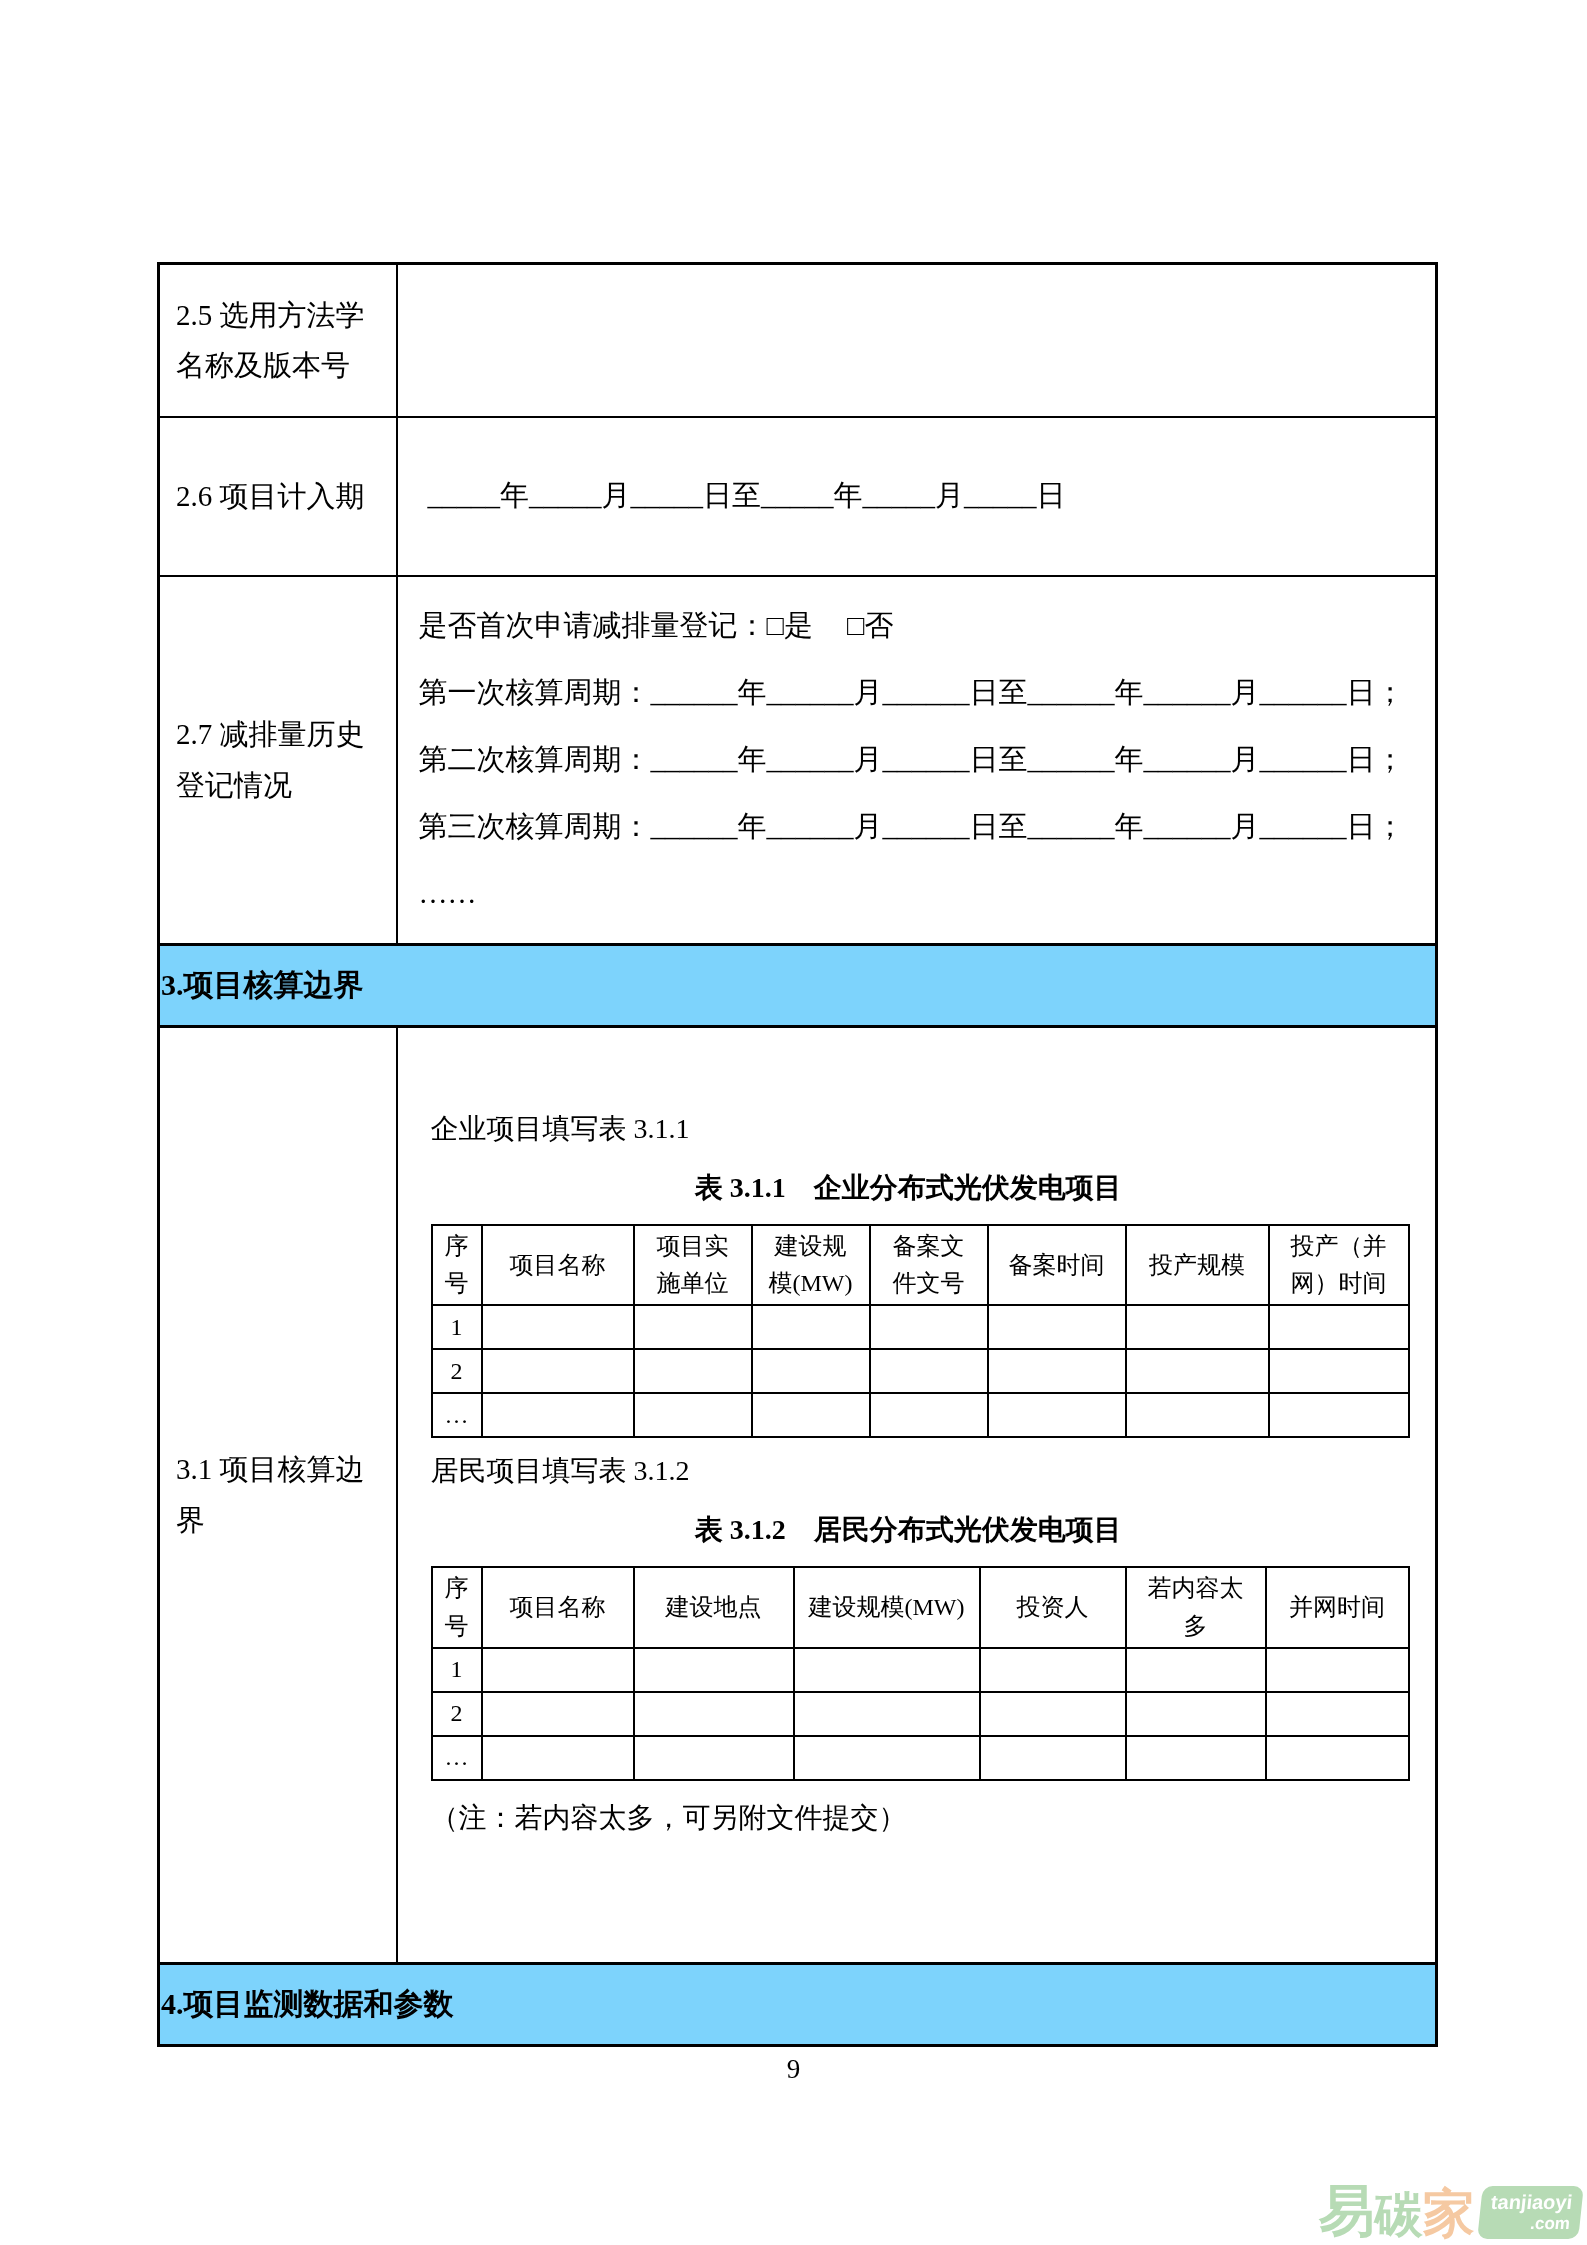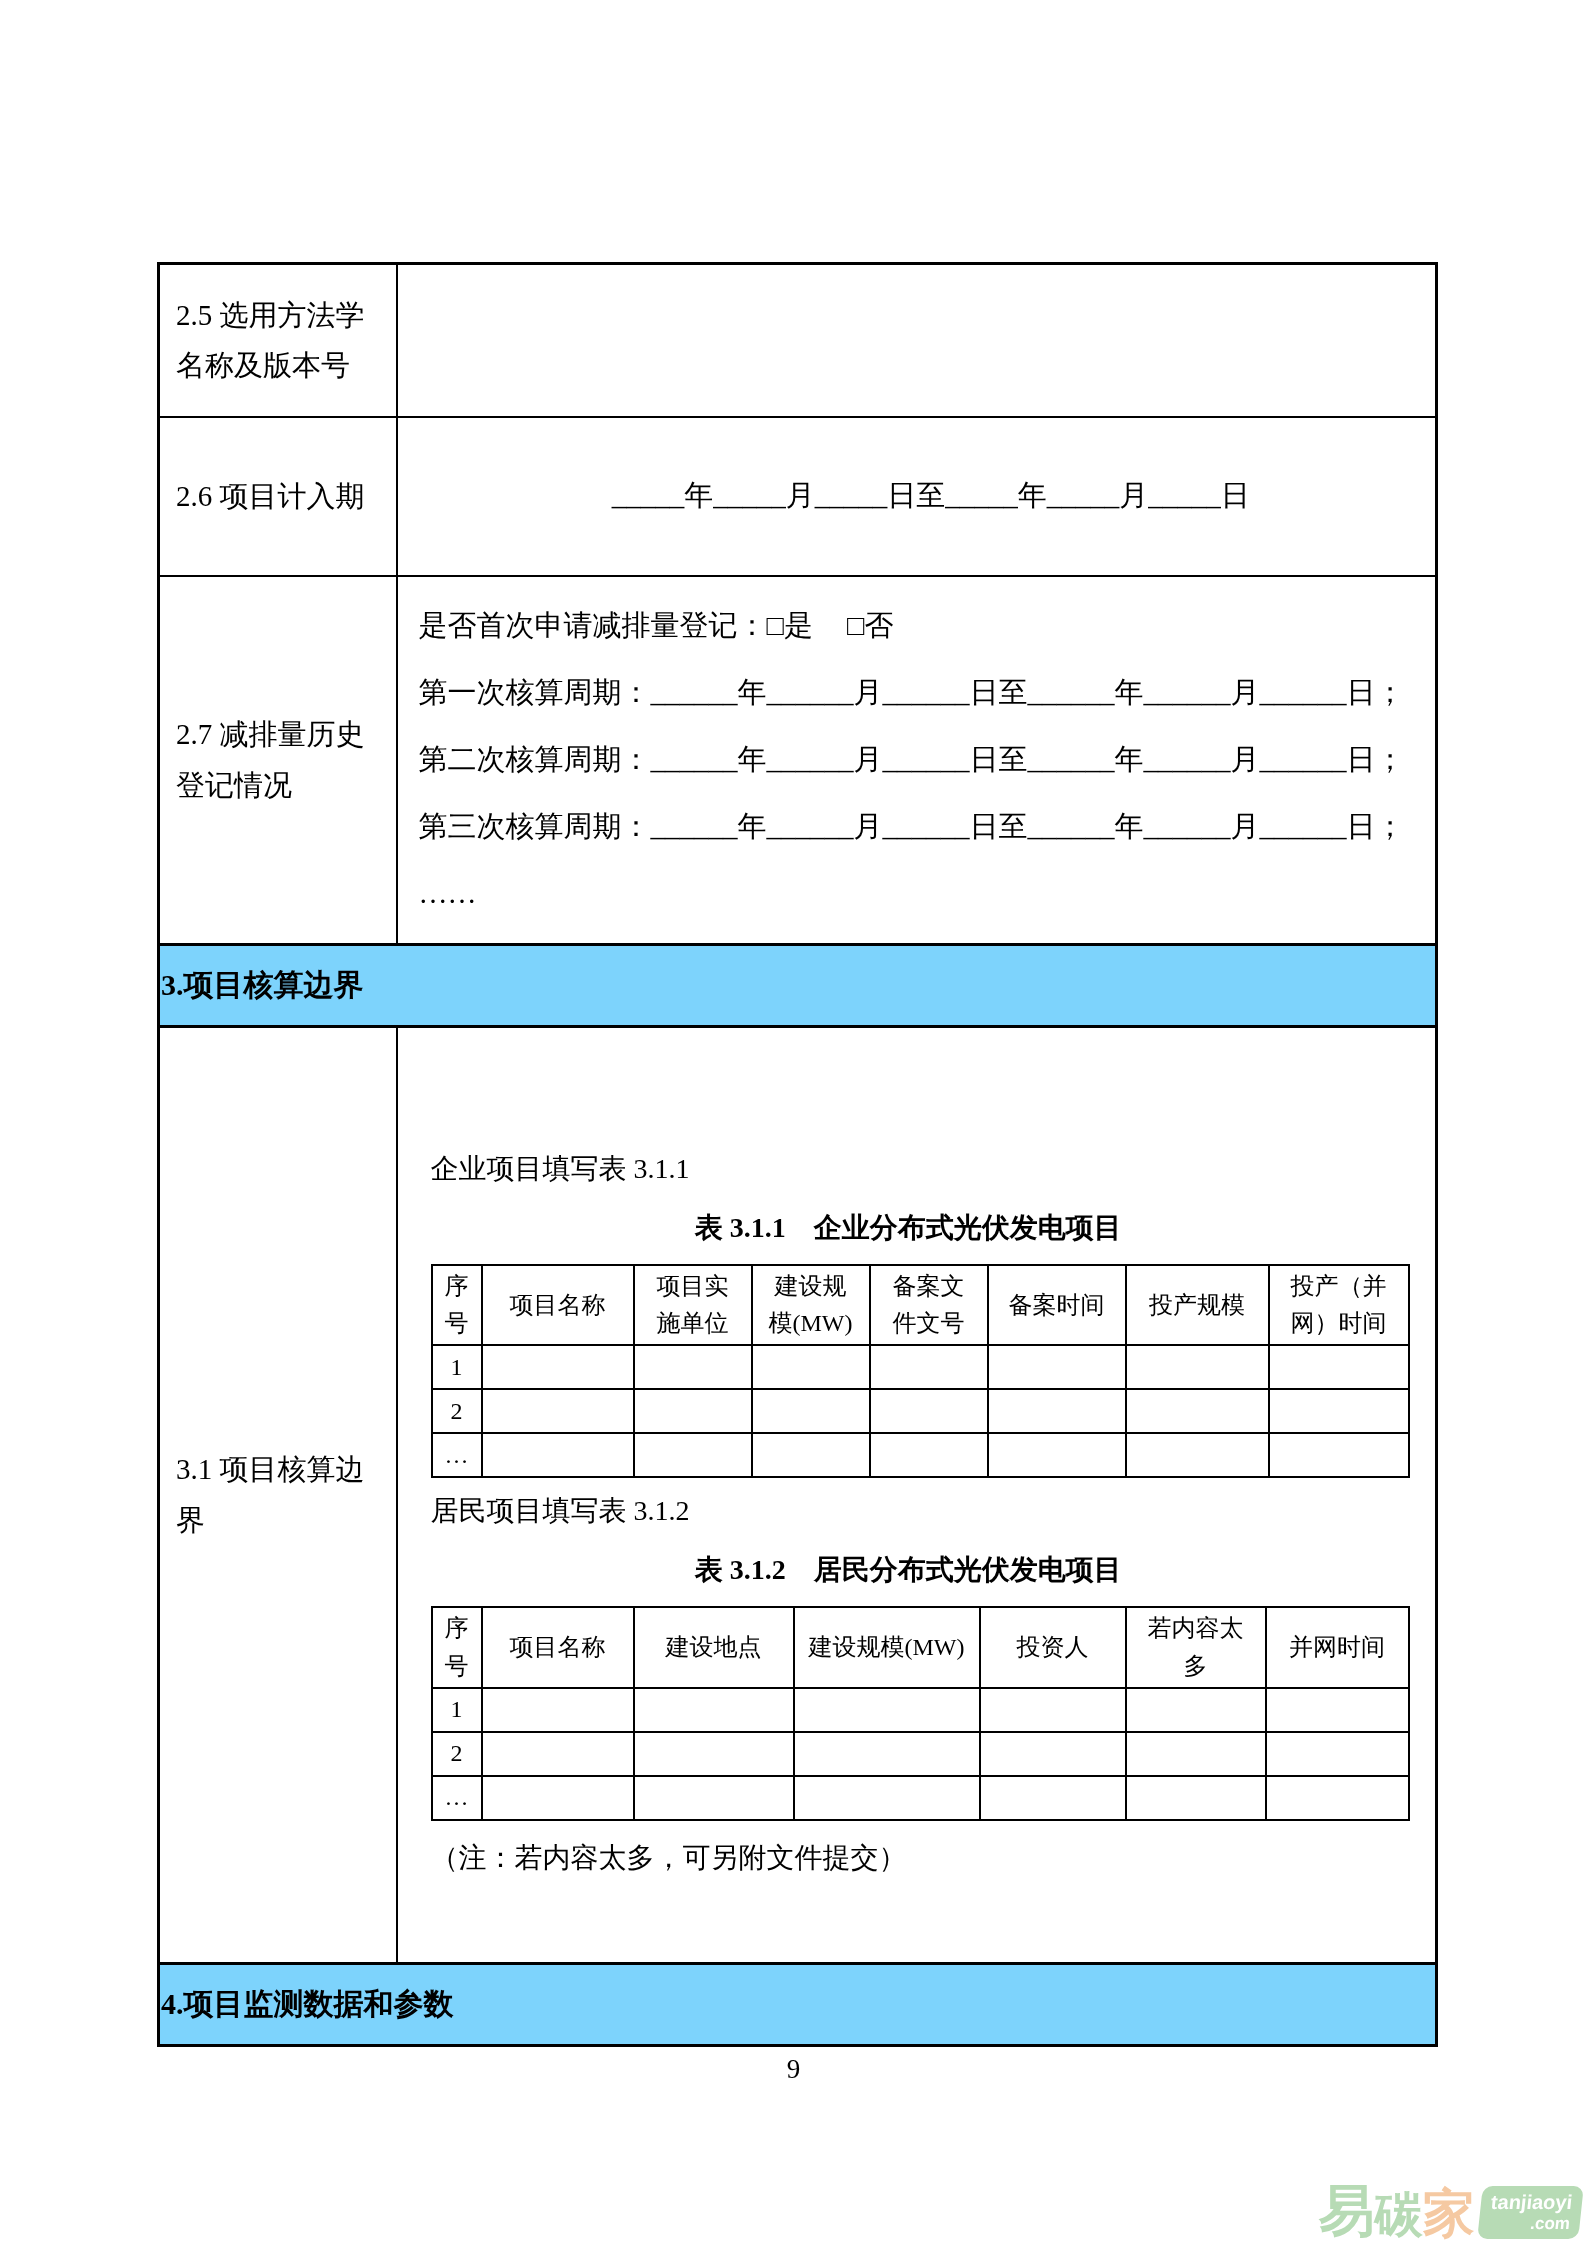--- a/index.html
+++ b/index.html
@@ -33,40 +33,40 @@
     font-size:29px;
     line-height:1.75;
   }
   .content-cell{vertical-align:middle;font-size:29px;}
 
   .r25{height:153px;}
   .r26{height:159px;}
   .r27{height:369px;}
   .r31{height:937px;}
 
-  .pad-line{padding-left:30px;white-space:nowrap;text-align:center;}
+  .pad-line{padding-left:30px;white-space:nowrap;}
 
   .line27{padding-left:20px;line-height:67px;white-space:nowrap;}
   .chk-gap{margin-left:34px;}
 
   .sec-cell{
     height:77px;
     background:#7dd3fc;
     text-align:left;
     vertical-align:middle;
     font-weight:bold;
     font-size:30px;
     border-top-width:3px !important;
     border-bottom-width:3px !important;
   }
 
   
   .r31-cell{vertical-align:top;padding:0;}
   .intro{margin:12px 0 0 33px;font-size:28px;line-height:42px;}
-  .intro-first{margin-top:120px;}
+  .intro-first{margin-top:80px;}
   .tcaption{
     margin:18px 16px 0 0;
     text-align:center;
     font-size:28px;
     font-weight:600;
     line-height:40px;
   }
   .note{margin:16px 0 0 33px;font-size:28px;line-height:42px;}
 
   

